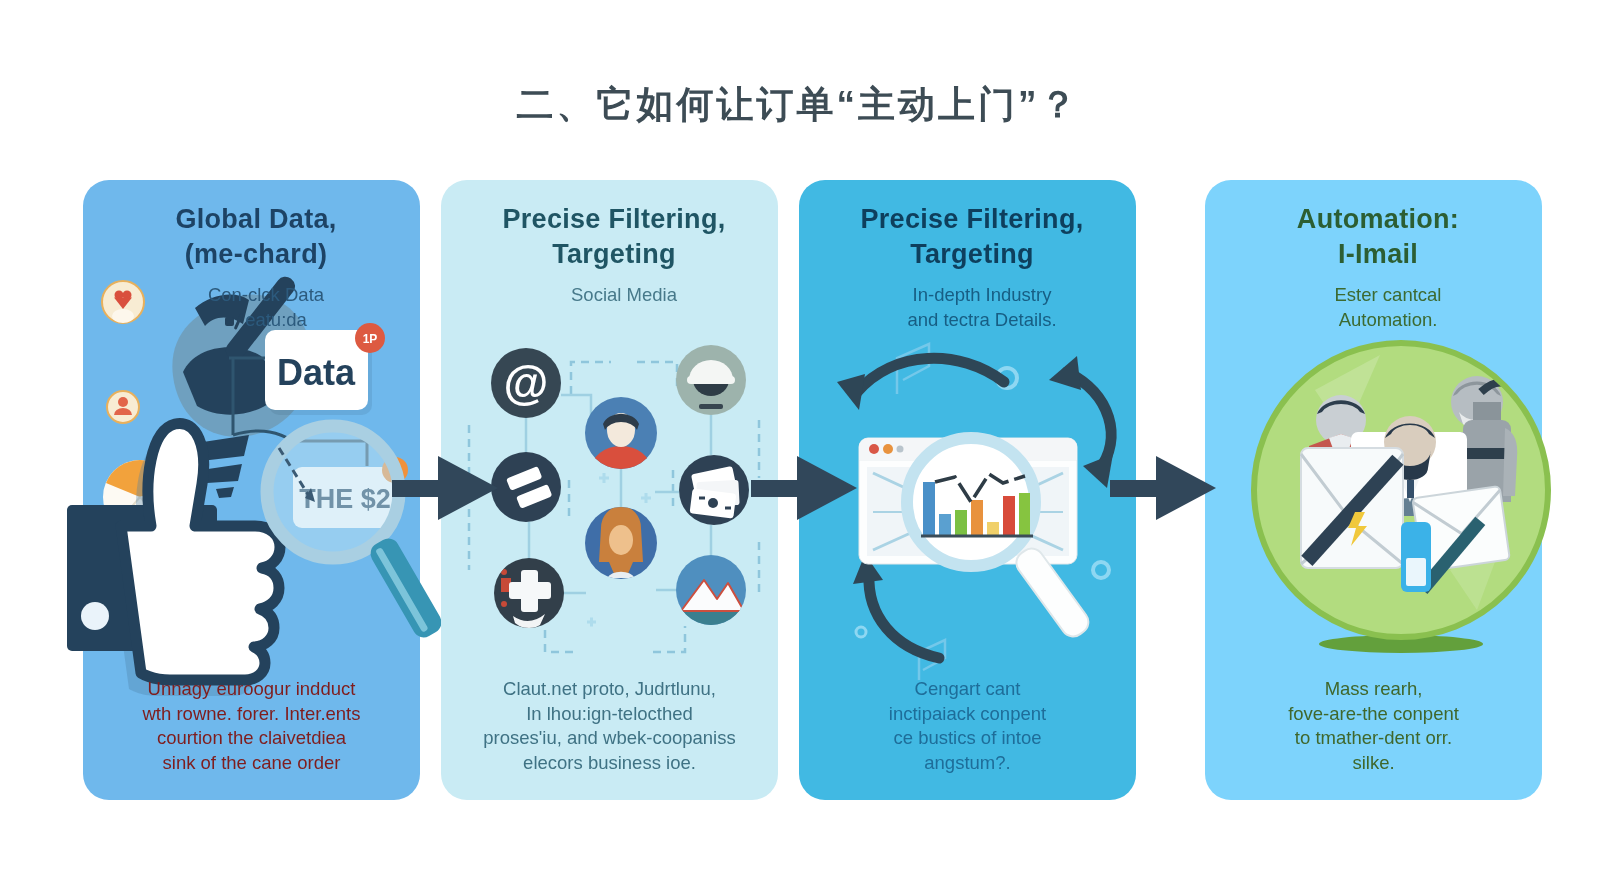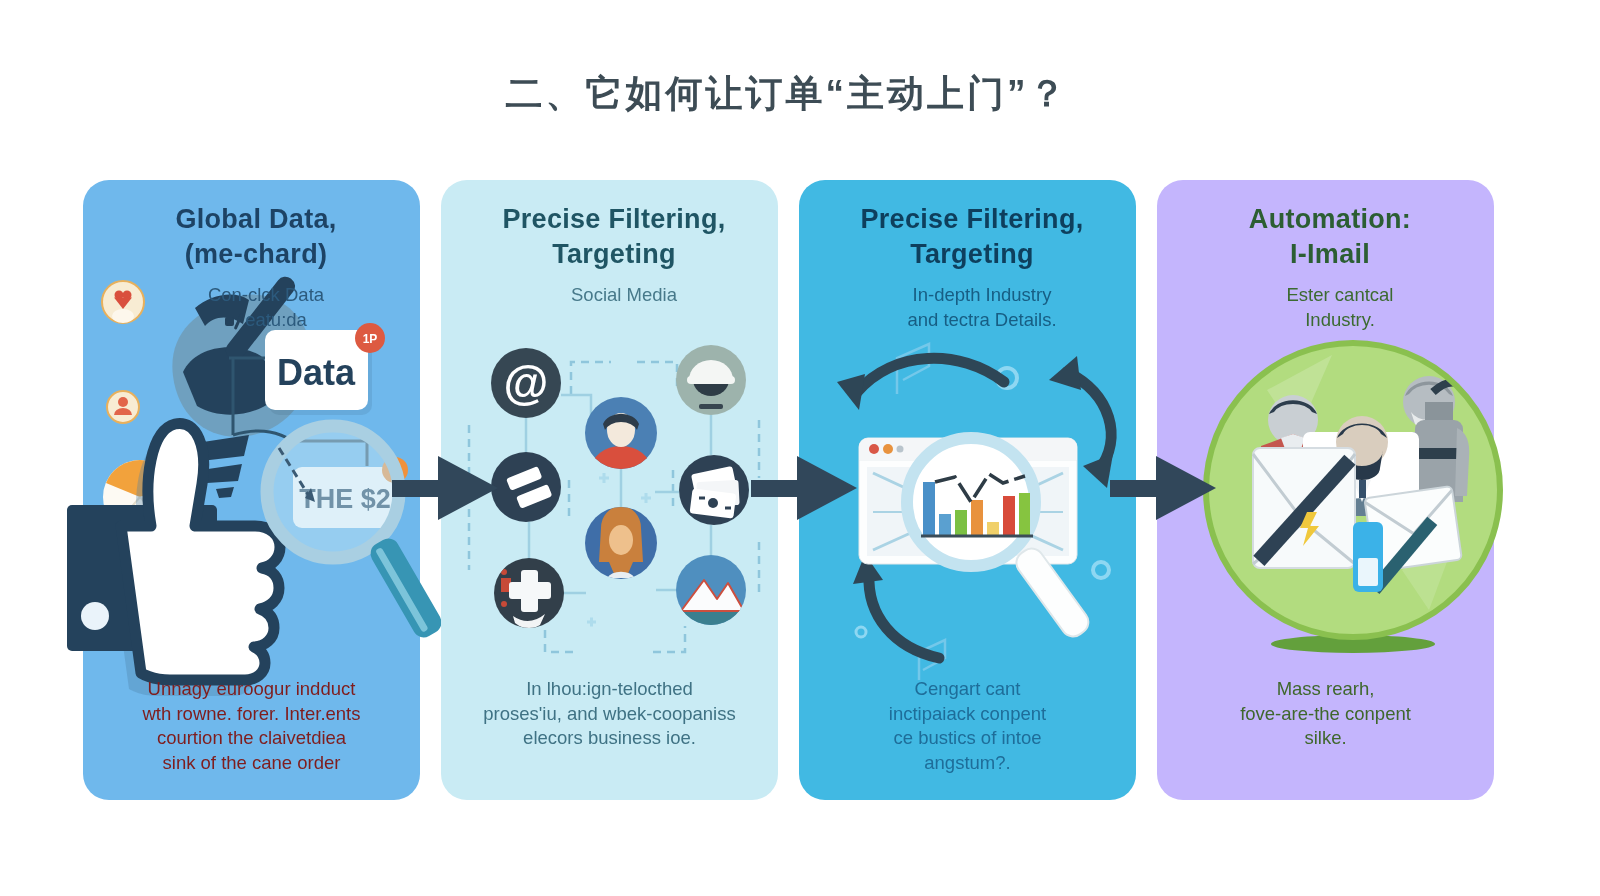--- a/index.html
+++ b/index.html
@@ -1,21 +1,21 @@
 <!DOCTYPE html>
 <html><head>
 <meta charset="utf-8">
 <style>
   html,body{margin:0;padding:0;}
   body{
     width:1600px;height:896px;background:#ffffff;overflow:hidden;position:relative;
     font-family:"Liberation Sans",sans-serif;
   }
   .title{
-    position:absolute;top:62px;left:0;width:1560px;text-align:center;margin:7px;
+    position:absolute;top:62px;left:0;width:1560px;text-align:center;margin:18px;
     font-size:37px;font-weight:600;color:#3d4c55;letter-spacing:3px;
   }
   .card{position:absolute;top:180px;width:337px;height:620px;border-radius:26px;}
   .c1{left:83px;}  .c2{left:441px;}  .c3{left:799px;}  .c4{left:1157px;}
   .gfx{position:absolute;left:0;top:0;width:337px;height:620px;overflow:visible;}
   .head{position:absolute;top:22px;left:9px;right:0;text-align:center;z-index:2;}
   .h{font-size:27px;font-weight:700;line-height:1.3;letter-spacing:.3px;}
   .s{font-size:18.5px;line-height:1.35;padding-left:20px;}
   .s-first{margin-top:11px;}
   .bodytxt{position:absolute;top:497px;left:12px;right:12px;text-align:center;
@@ -235,20 +235,21 @@
         <path d="M240 431 L263 400 L276 419 L287 403 L303 431 Z" fill="#fbfcfd" stroke="#cc4f3f" stroke-width="2" stroke-linejoin="round"></path>
       </g>
     </g>
   </svg>
   <div class="head">
     <div class="h">Precise Filtering,</div>
     <div class="h">Targeting</div>
     <div class="s s-first">Social Media</div>
   </div>
   <div class="bodytxt">
+    <div>Claut.net proto, Judrtlunu,</div>
       <div>In lhou:ign-telocthed</div>
     <div>proses'iu, and wbek-coopaniss</div>
       <div>elecors business ioe.</div>
   </div>
 </section>
 
 <section class="card c3" style="background-color: rgb(65, 185, 227);">
   <svg class="gfx" viewBox="0 0 337 620">
 
     <g stroke="#74c8ea" stroke-width="2.5" fill="none">
@@ -307,21 +308,21 @@
     <div class="s">and tectra Details.</div>
   </div>
   <div class="bodytxt">
     <div>Cengart cant</div>
       <div>inctipaiack conpent</div>
     <div>ce bustics of intoe</div>
       <div>angstum?.</div>
   </div>
 </section>
 
-<section class="card c4" style="background-color: #c4b5fd;">
+<section class="card c4" style="background-color: #7dd3fc; margin-left: 48px;">
   <svg class="gfx" viewBox="0 0 337 620">
     <defs>
         <clipPath id="clipBig">
           <circle cx="196" cy="310" r="144"></circle>
         </clipPath>
       </defs>
     <ellipse cx="196" cy="464" rx="82" ry="9" fill="#63a03c"></ellipse>
     <circle cx="196" cy="310" r="147" fill="#b2dc7f" stroke="#8ac04f" stroke-width="6"></circle>
     <path d="M110 210 L175 175 L140 255 Z" fill="rgba(255,255,255,0.18)"></path>
     <path d="M245 390 L300 355 L272 430 Z" fill="rgba(255,255,255,0.14)"></path>
@@ -377,25 +378,26 @@
       <g>
         <rect x="196" y="342" width="30" height="70" rx="6" fill="#3bb2e8"></rect>
         <rect x="201" y="378" width="20" height="28" rx="2" fill="#eaf6fc"></rect>
       </g>
     </g>
   </svg>
   <div class="head">
     <div class="h">Automation:</div>
     <div class="h">I-Imail</div>
     <div class="s s-first">Ester cantcal</div>
-    <div class="s">Industry.</div>
+    <div class="s">Automation.</div>
   </div>
   <div class="bodytxt">
     <div>Mass rearh,</div>
       <div>fove-are-the conpent</div>
+    <div>to tmather-dent orr.</div>
       <div>silke.</div>
   </div>
 </section>
 
 <svg class="flow f1" viewBox="0 0 112 76">
   <rect x="2" y="30" width="46" height="17" fill="#31475a"></rect>
   <polygon points="48,6 48,70 108,38" fill="#31475a"></polygon>
 </svg>
 <svg class="flow f2" viewBox="0 0 112 76">
   <rect x="2" y="30" width="46" height="17" fill="#31475a"></rect>

